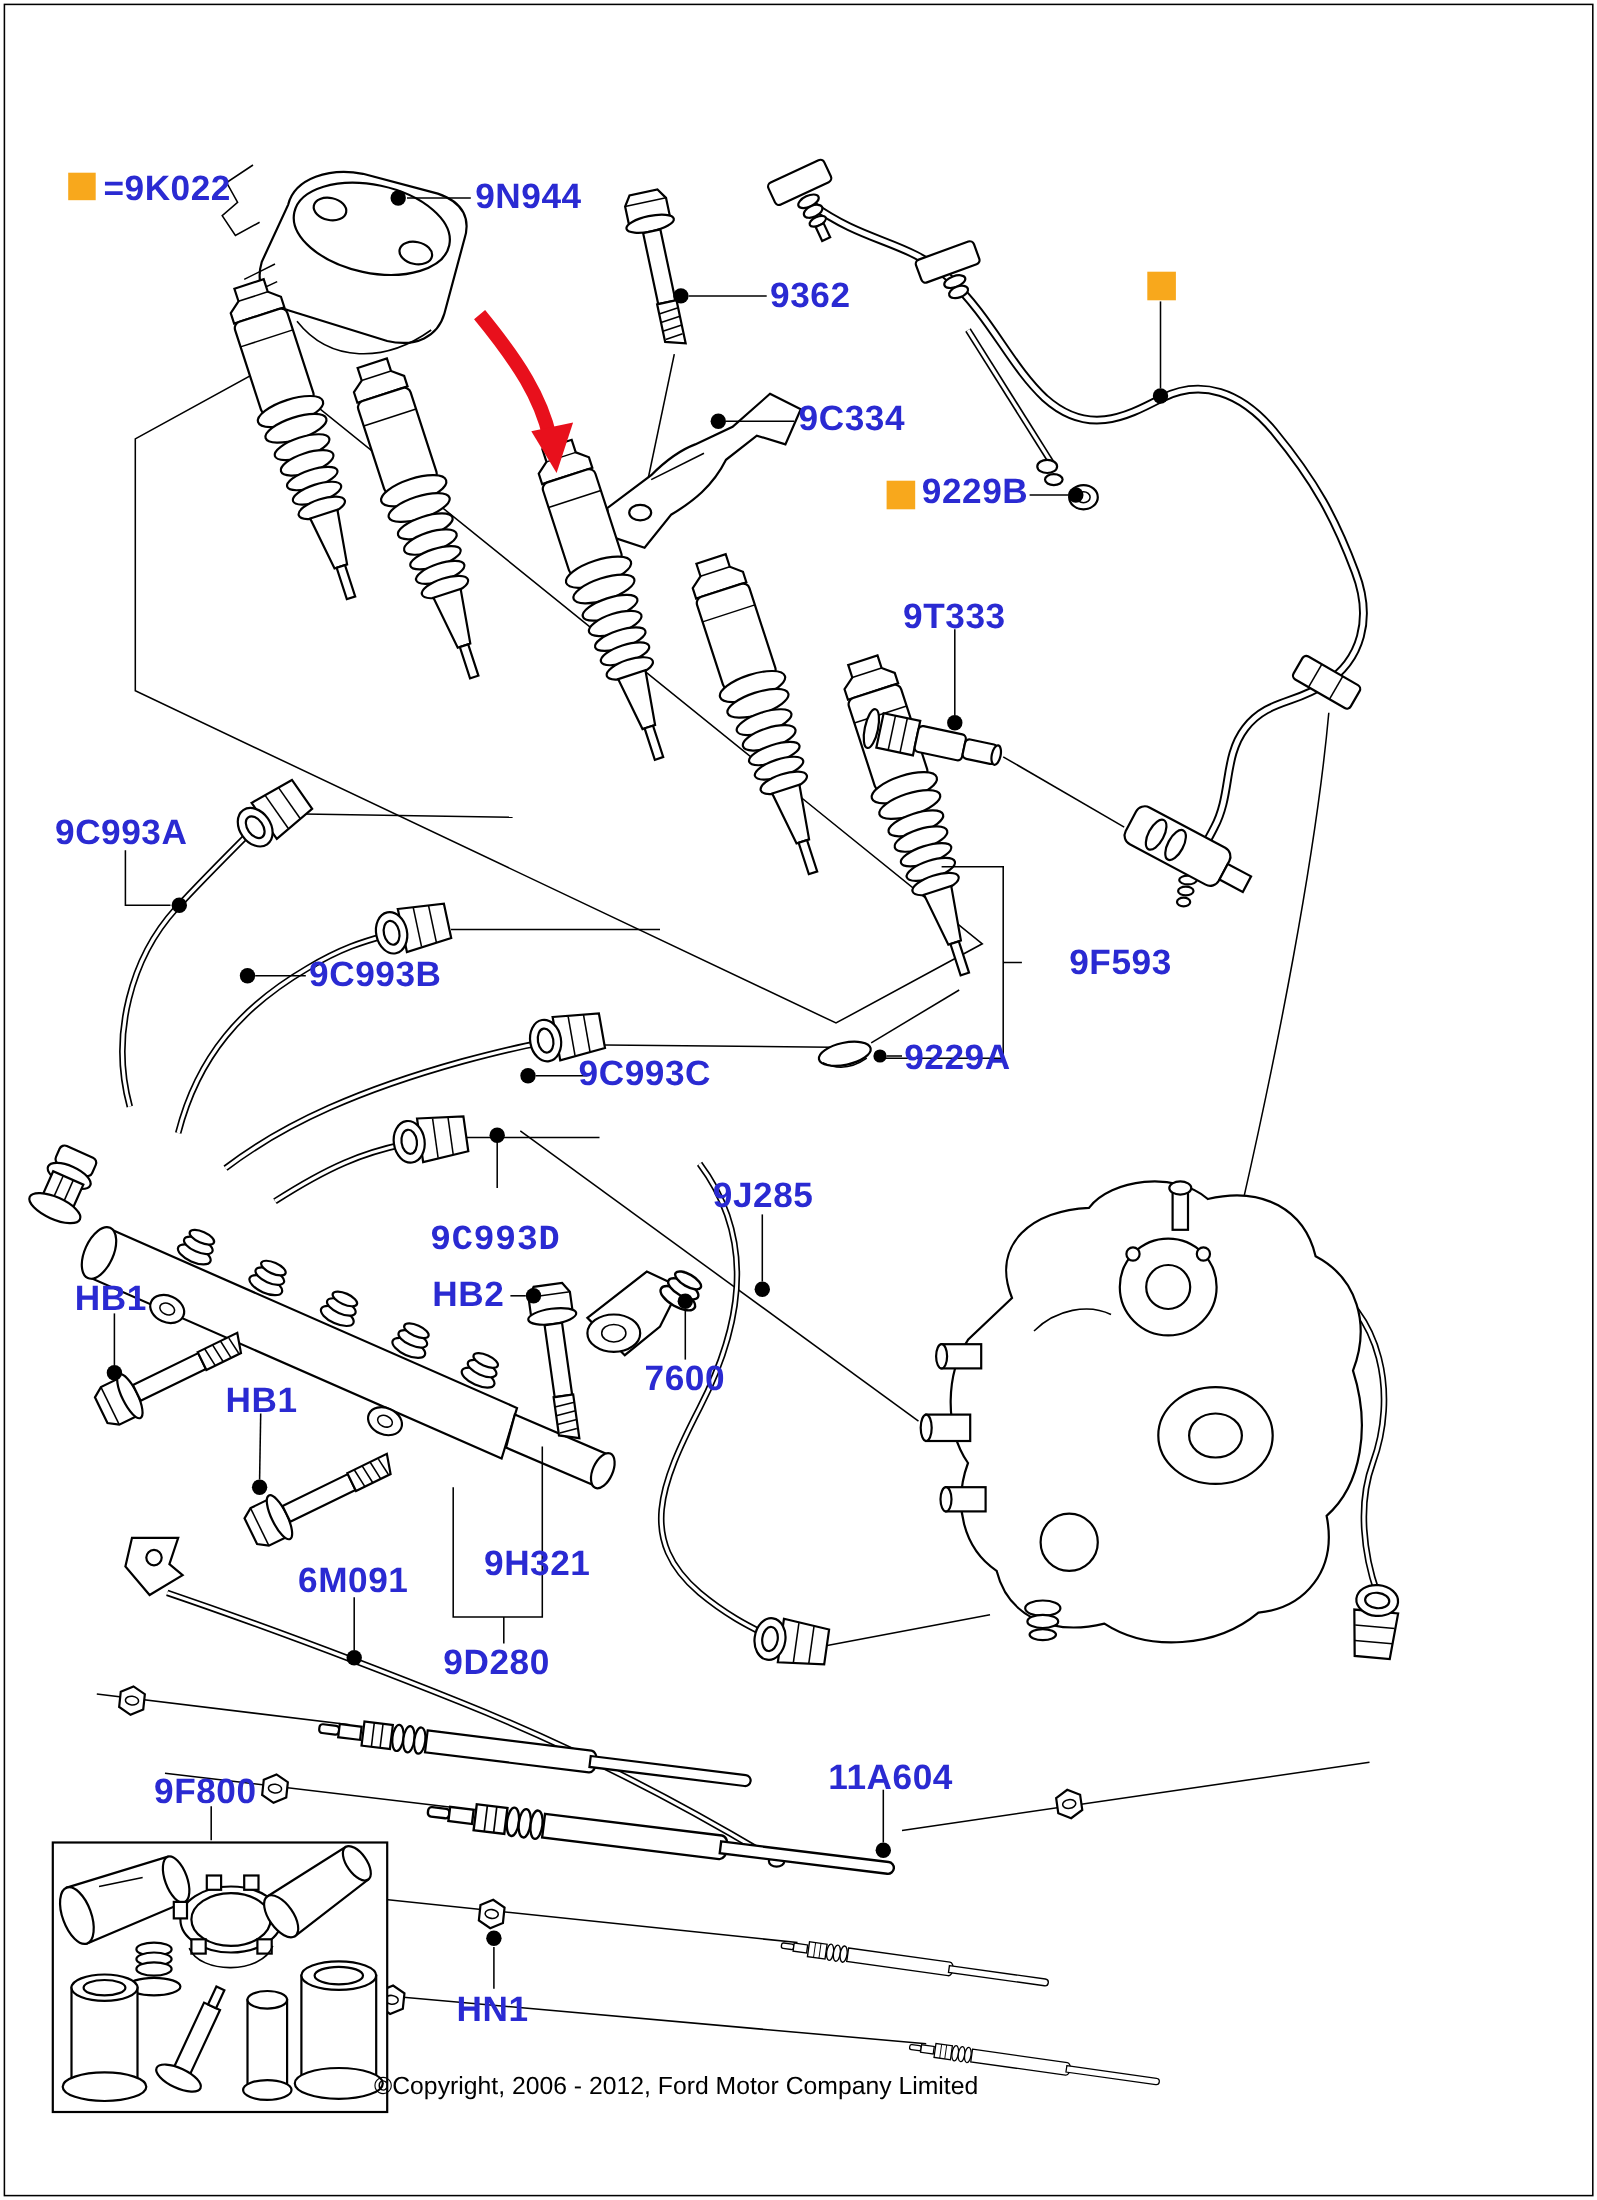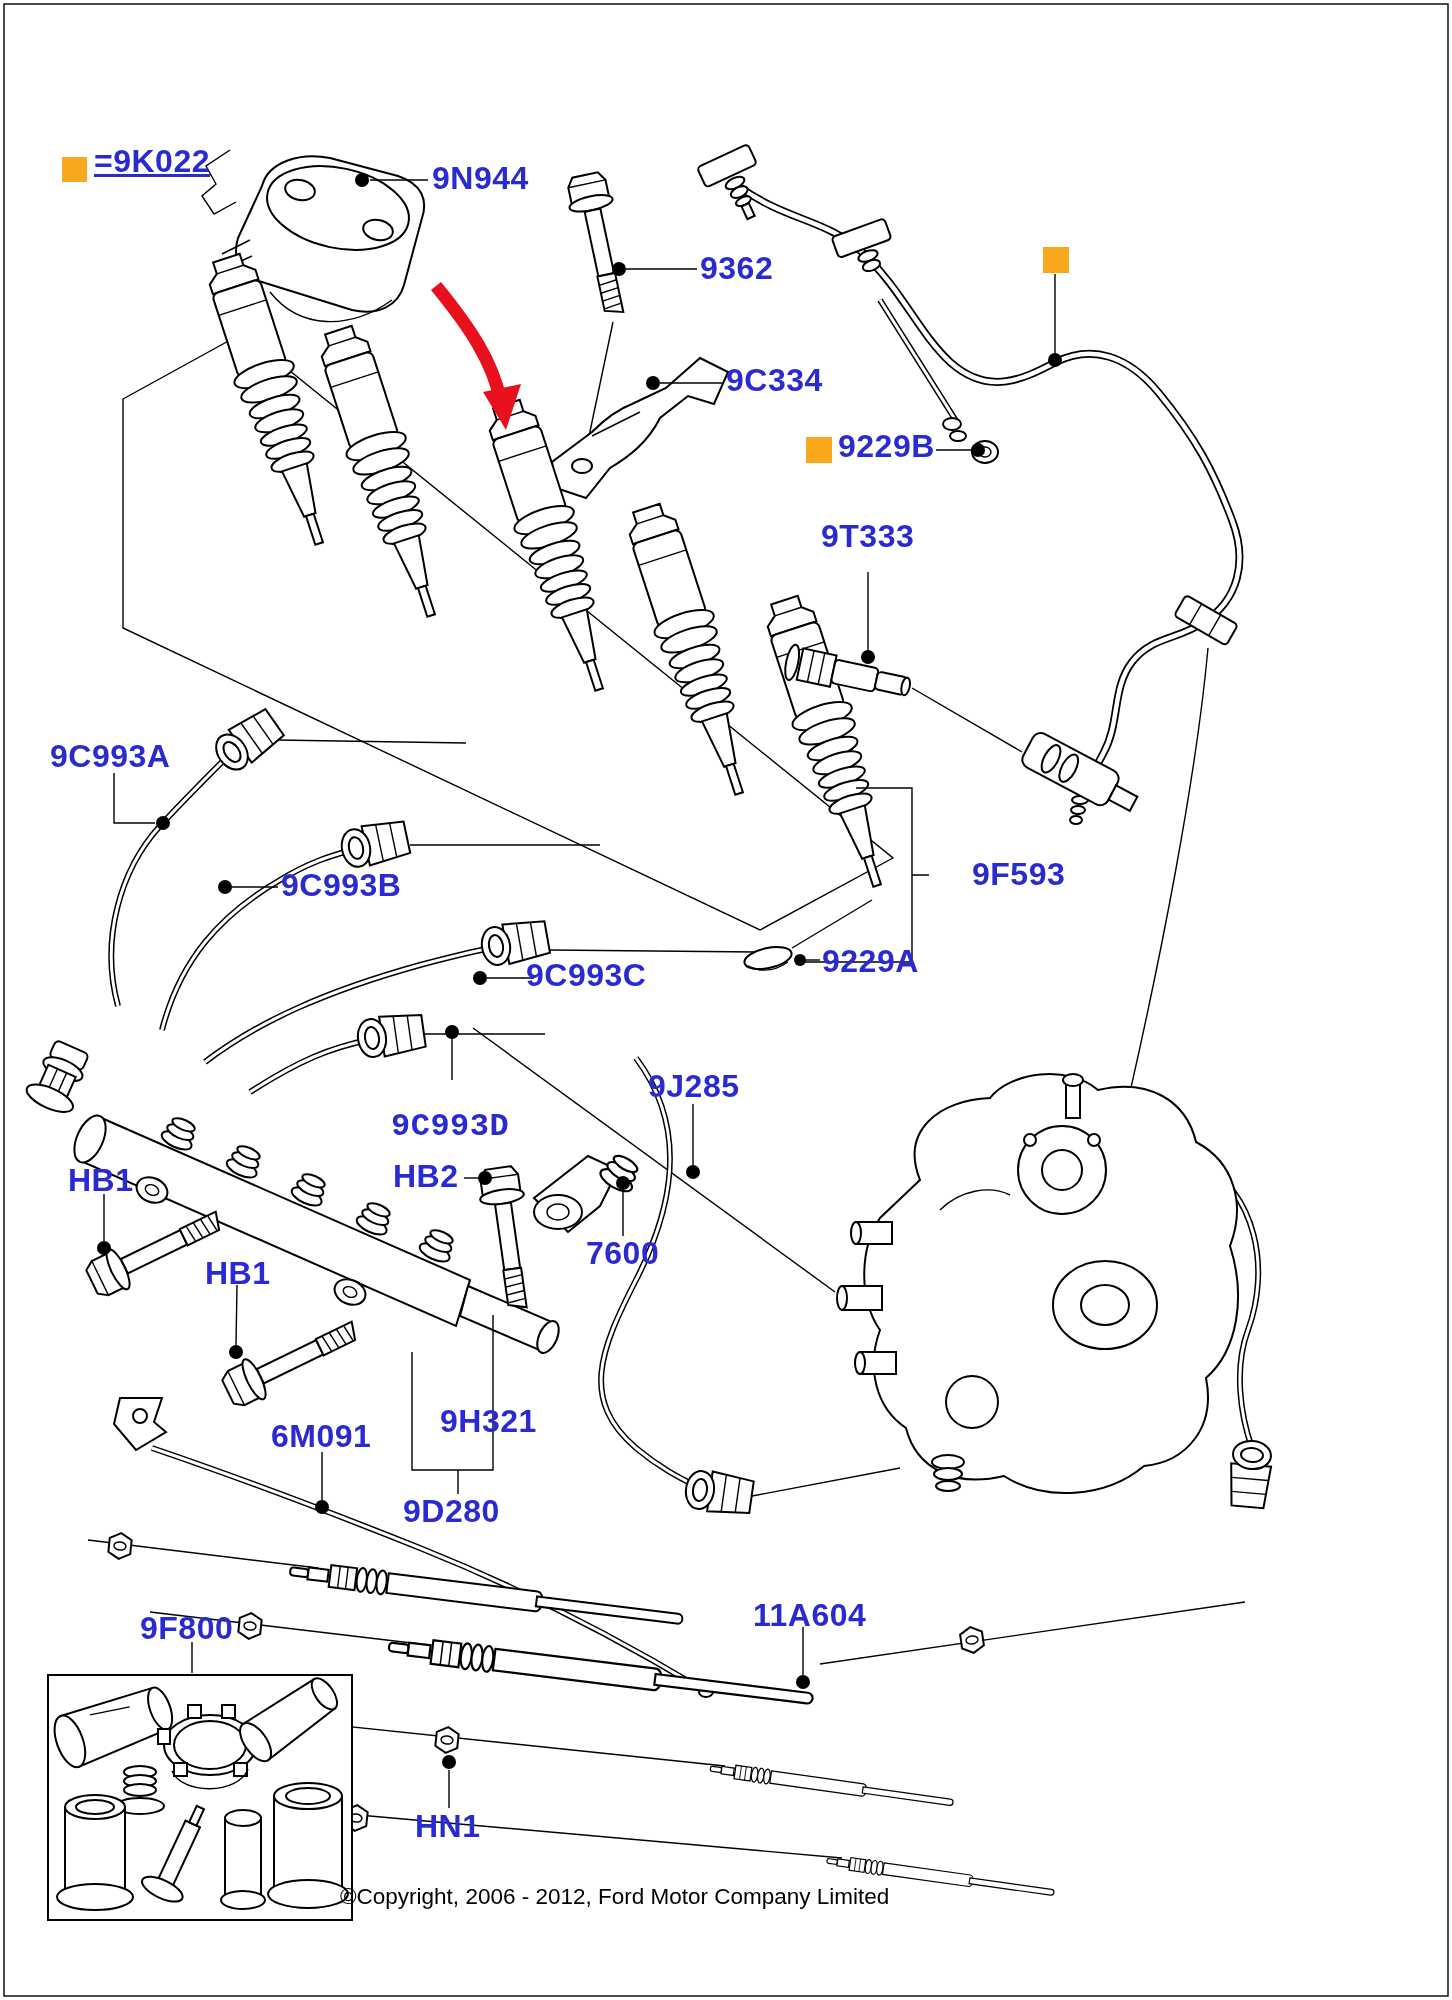--- a/index.html
+++ b/index.html
@@ -384,26 +384,26 @@
     <circle class="dot" cx="322" cy="1507" r="7"></circle>
     <circle class="dot" cx="803" cy="1682" r="7"></circle>
     <circle class="dot" cx="449" cy="1762" r="7"></circle>
   </g>
 
   <rect x="62" y="157" width="25" height="25" fill="#f8a81c"></rect>
   <rect x="1043" y="247" width="26" height="26" fill="#f8a81c"></rect>
   <rect x="806" y="437" width="26" height="26" fill="#f8a81c"></rect>
 </svg>
 
-<div class="lbl" style="left:94px;top:145px;text-decoration:underline;">=9K022</div>
+<div class="lbl" style="left:94px;top:155px;">=9K022</div>
 <div class="lbl" style="left:432px;top:162px;">9N944</div>
 <div class="lbl" style="left:700px;top:252px;">9362</div>
 <div class="lbl" style="left:726px;top:364px;">9C334</div>
 <div class="lbl" style="left:838px;top:430px;">9229B</div>
-<div class="lbl" style="left:821px;top:520px;">9T333</div>
+<div class="lbl" style="left:821px;top:544px;">9T333</div>
 <div class="lbl" style="left:933px;top:858px;margin-left:39px;">9F593</div>
 <div class="lbl" style="left:822px;top:945px;">9229A</div>
 <div class="lbl" style="left:50px;top:740px;">9C993A</div>
 <div class="lbl" style="left:281px;top:869px;">9C993B</div>
 <div class="lbl" style="left:526px;top:959px;">9C993C</div>
 <div class="lbl" style="left:391px;top:1111px;font-family:Liberation Mono, monospace;">9C993D</div>
 <div class="lbl" style="left:648px;top:1070px;">9J285</div>
 <div class="lbl" style="left:68px;top:1164px;">HB1</div>
 <div class="lbl" style="left:205px;top:1257px;">HB1</div>
 <div class="lbl" style="left:393px;top:1160px;">HB2</div>

